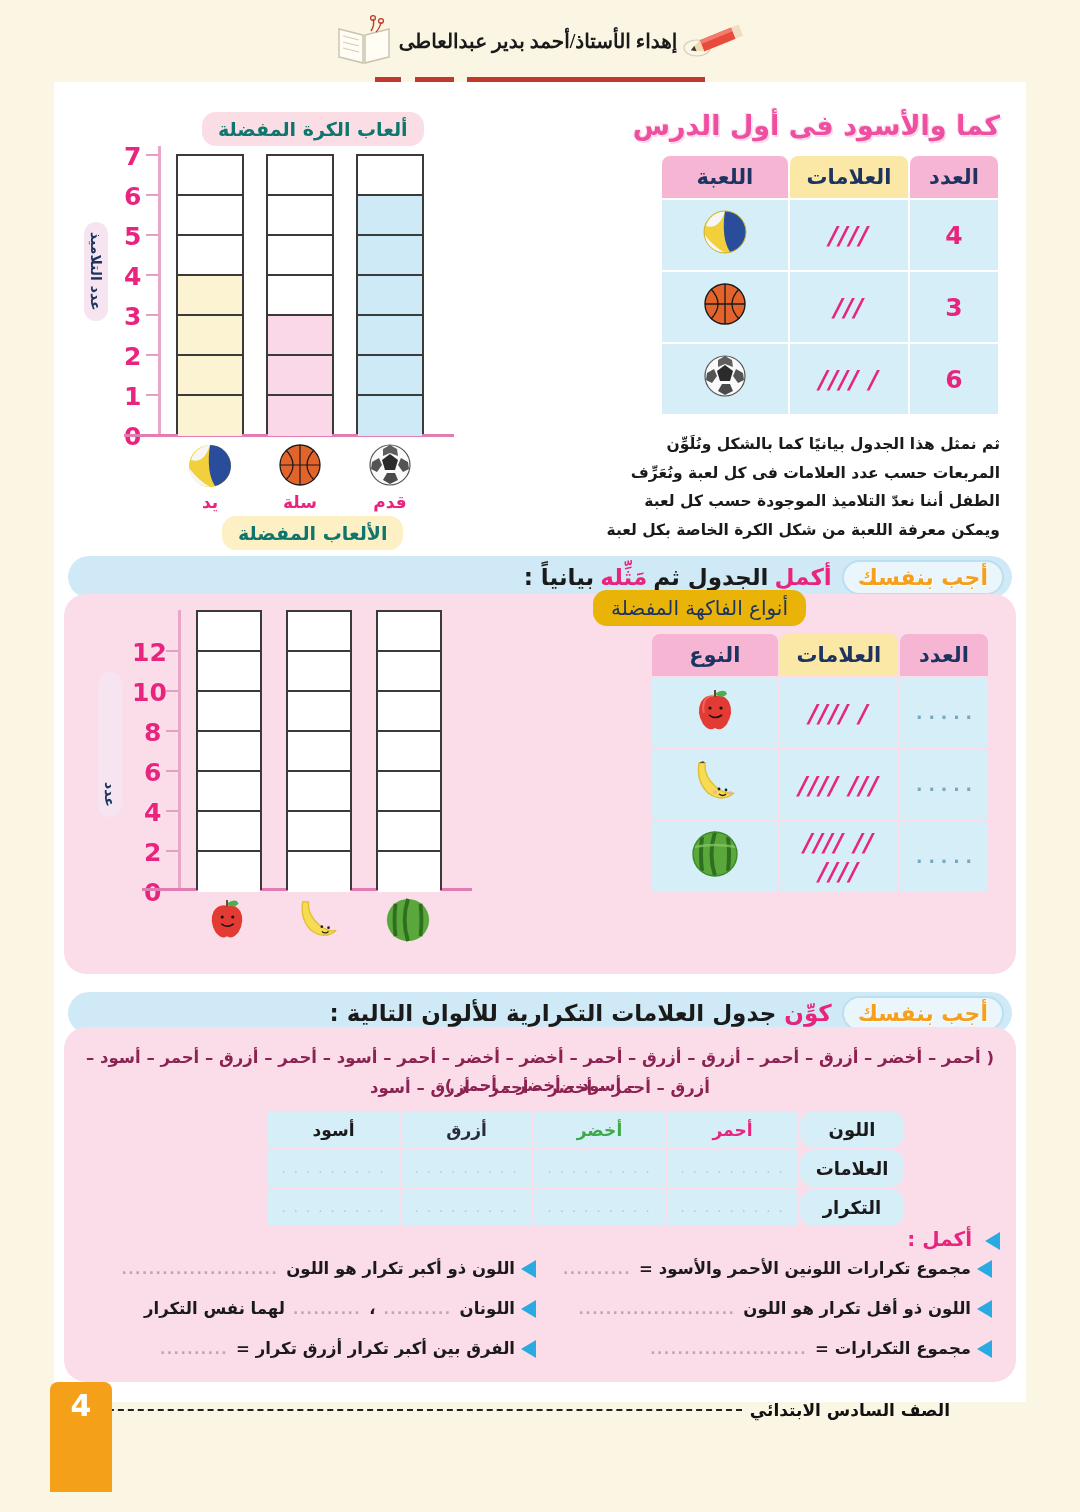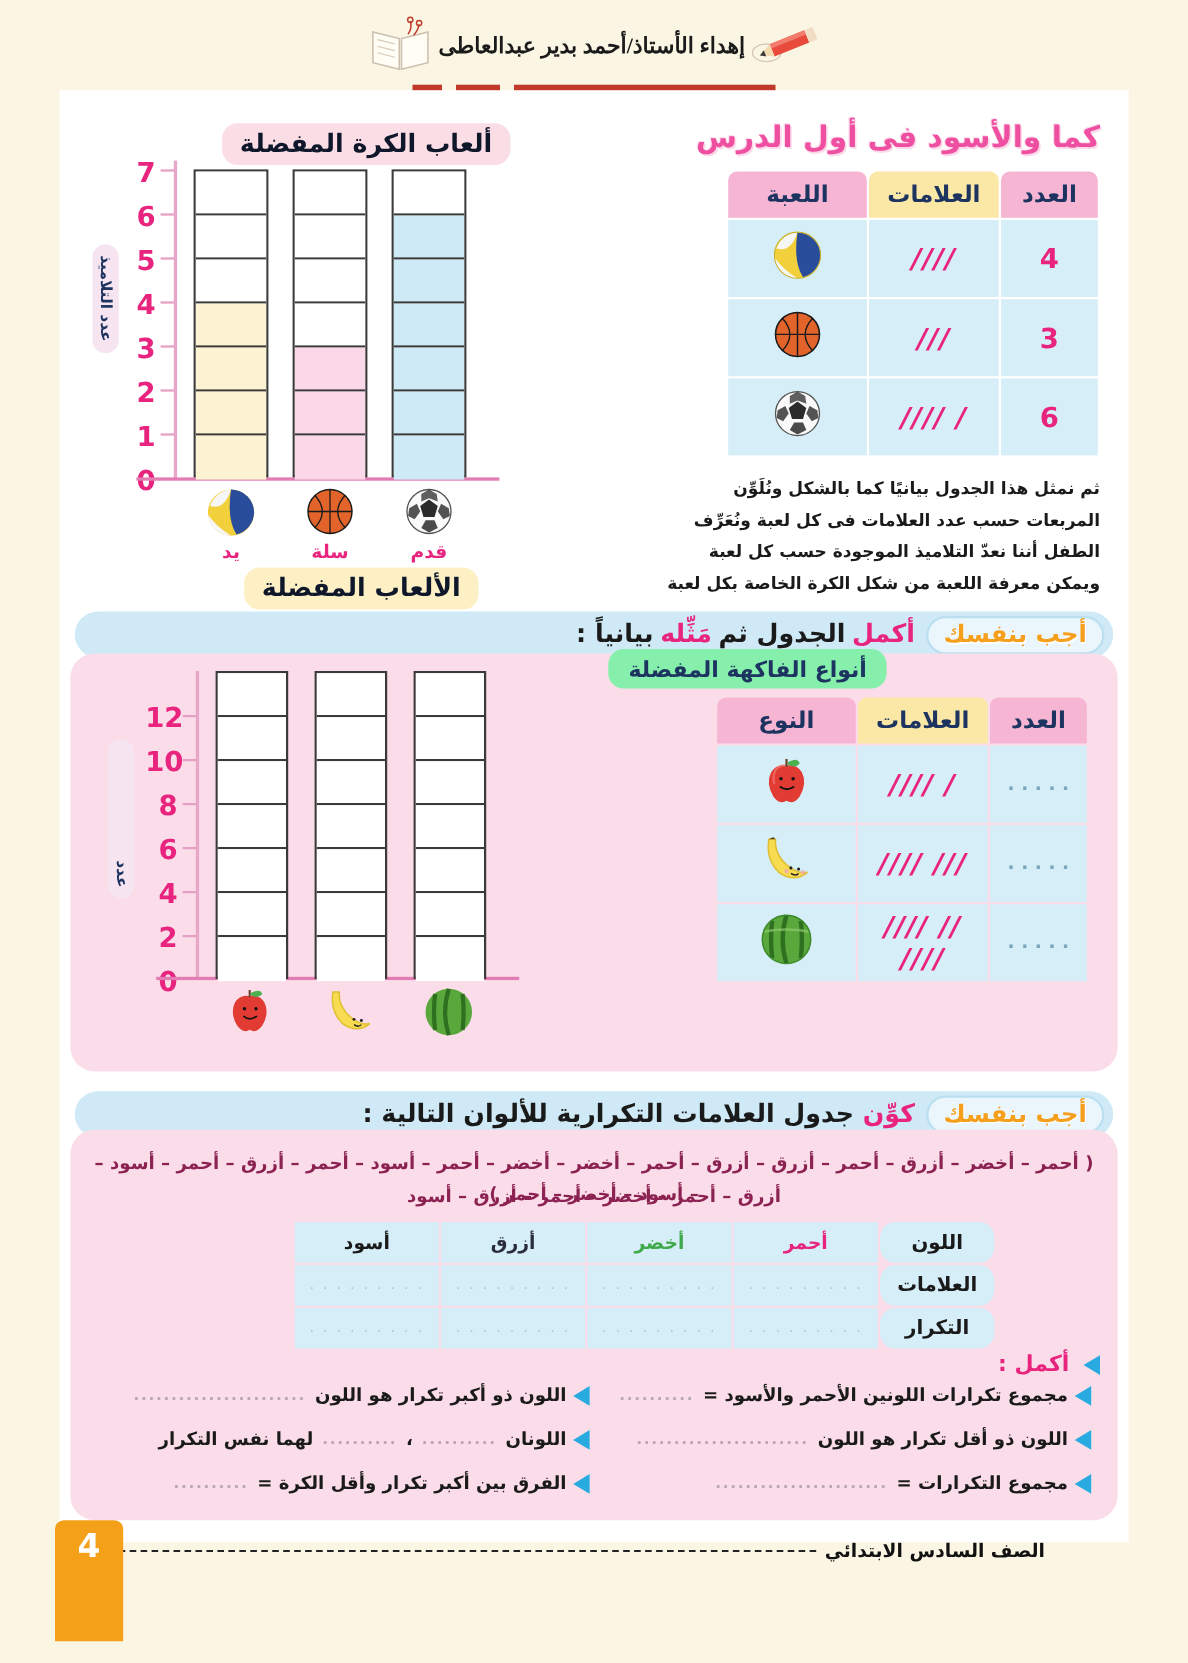--- a/index.html
+++ b/index.html
@@ -54,21 +54,21 @@
     background: #d6eef8; color: #e8247f; font-size: 25px; font-weight: bold;
     text-align: center; vertical-align: middle;
   }
   .th-pink { background: #f7b5d4; }
   .th-yellow { background: #fbe8a6; }
   .tally { color: #3c7ca8; font-size: 24px; letter-spacing: 1px; font-style: italic; }
 
   
   .chart1 { position: absolute; top: 22px; left: 30px; width: 420px; height: 430px; }
   .chart-badge {
-    position: absolute; font-size: 23px; font-weight: bold; color: #0f172a;
+    position: absolute; font-size: 19px; font-weight: bold; color: #0f766e;
     padding: 6px 16px; border-radius: 14px; direction: rtl; white-space: nowrap;
   }
   .badge-pink { background: #fbdde6; }
   .badge-yellow { background: #fdf0c4; }
   .ylabel-box {
     position: absolute; background: #f6e4f1; border-radius: 12px;
     padding: 10px 4px; writing-mode: vertical-rl; text-orientation: mixed;
     font-size: 14px; font-weight: bold; color: #1d3461; direction: rtl;
   }
   .axis-num { position: absolute; font-size: 25px; font-weight: bold; color: #e8247f; }
@@ -100,21 +100,21 @@
   .hl-pink { color: #e8247f; }
 
   
   .sec2 {
     position: absolute; top: 512px; left: 10px;
     width: 952px; height: 380px;
     background: #fbdde9; border-radius: 22px;
   }
   .sec2-tag {
     position: absolute; top: -4px; right: 210px;
-    background: #86efac; color: #1d3461; font-weight: bold; font-size: 20px;
+    background: #eab308; color: #1d3461; font-weight: normal; font-size: 20px;
     padding: 6px 18px; border-radius: 14px; direction: rtl;
   }
 
   
   .sec3 {
     position: absolute; top: 945px; left: 10px;
     width: 952px; height: 355px;
     background: #fbdde9; border-radius: 22px;
   }
   .colors-line {
@@ -568,21 +568,21 @@
     <div class="q-item" style="top:272px; right:480px;">
       <span class="arrow-ico"></span>
       <span>اللونان</span>
       <span class="blank" style="margin:0 8px;">..........</span>
       <span>،</span>
       <span class="blank" style="margin:0 8px;">..........</span>
       <span>لهما نفس التكرار</span>
     </div>
     <div class="q-item" style="top:312px; right:480px;">
       <span class="arrow-ico"></span>
-      <span>الفرق بين أكبر تكرار وأقل الكرة =</span>
+      <span>الفرق بين أكبر تكرار أزرق تكرار =</span>
       <span class="blank" style="margin-right:8px;">..........</span>
     </div>
   </div>
 </div>
 
 <div class="footer-line">
   <span class="footer-txt">الصف السادس الابتدائي</span>
   <span class="dashline"></span>
 </div>
 <div class="page-tab">

